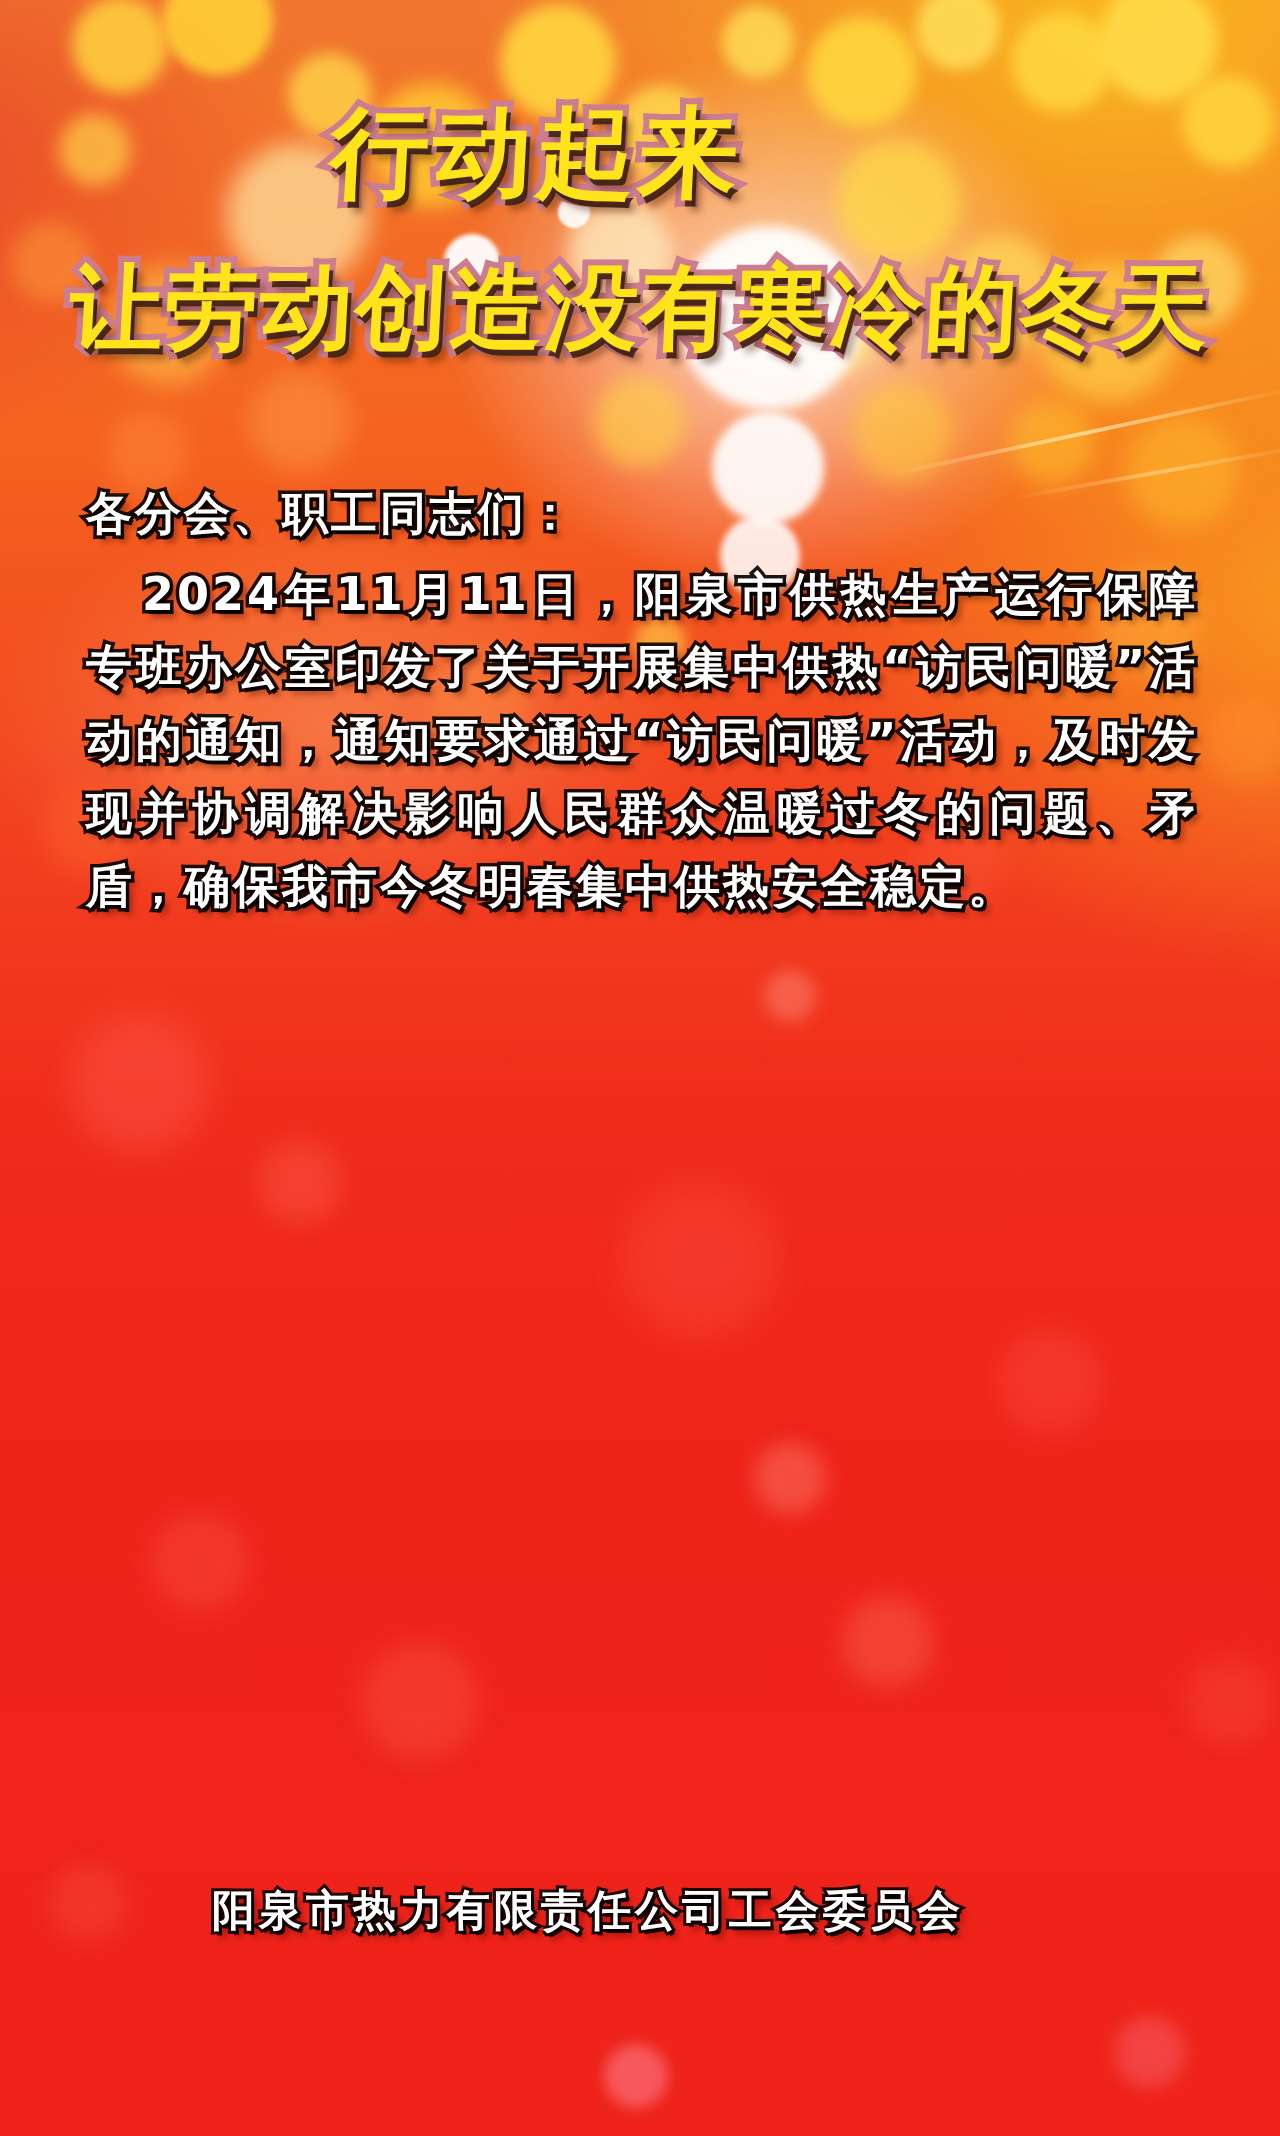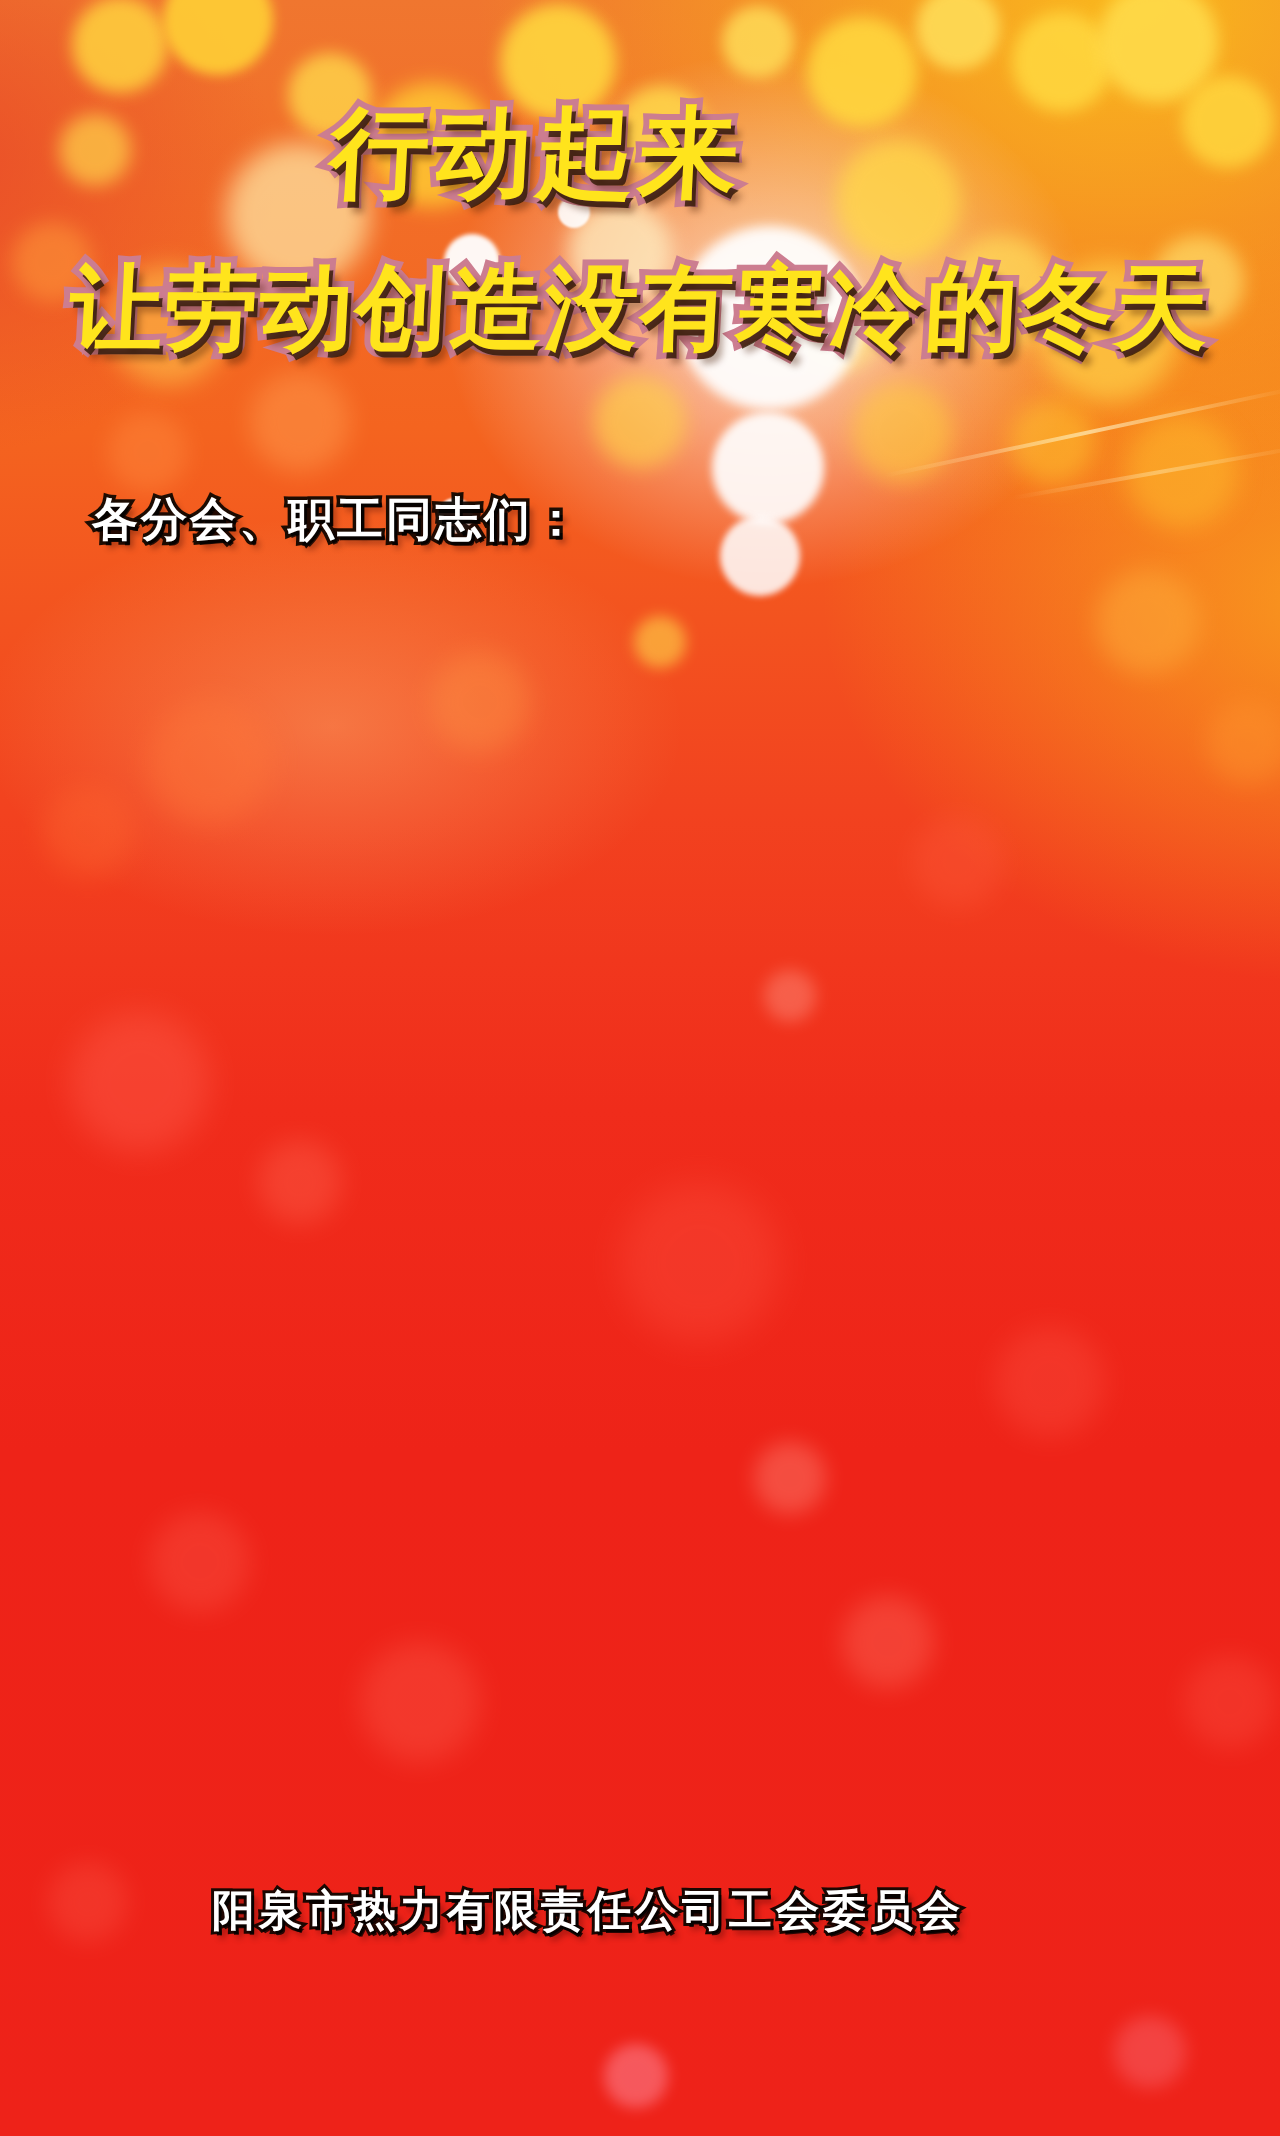--- a/index.html
+++ b/index.html
@@ -71,21 +71,21 @@
     font-weight: 900;
     line-height: 73px;
     letter-spacing: 3px;
     text-align: justify;
     -webkit-text-stroke: 7px rgba(10,5,0,0.92);
     paint-order: stroke fill;
     text-shadow:
       3px 4px 0 rgba(0,0,0,0.80),
       6px 7px 6px rgba(50,5,0,0.45);
   }
-  .letter p { margin: 14px; }
+  .letter p { margin: 8px; }
   .letter p.para { text-indent: 56px; }
 
   .sign-block {
     position: absolute;
     left: 0; top: 1882px;
     width: 1176px;
     text-align: center;
     color: #ffffff;
     font-weight: 900;
     -webkit-text-stroke: 6px rgba(10,5,0,0.92);
@@ -162,20 +162,21 @@
   <div class="streak streak-2"></div>
 
   <div class="content">
 
     <div class="title-line title-line1">行动起来</div>
 
     <div class="title-line title-line2">让劳动创造没有寒冷的冬天</div>
 
     <div class="letter">
       <p class="salutation">各分会、职工同志们：</p>
+      <p class="para">2024年11月11日，阳泉市供热生产运行保障专班办公室印发了关于开展集中供热“访民问暖”活动的通知，通知要求通过“访民问暖”活动，及时发现并协调解决影响人民群众温暖过冬的问题、矛盾，确保我市今冬明春集中供热安全稳定。</p>
     </div>
 
     <div class="sign-block">
       <div class="sign-org">阳泉市热力有限责任公司工会委员会</div>
     </div>
 
   </div>
 </div>
 
 </body></html>

